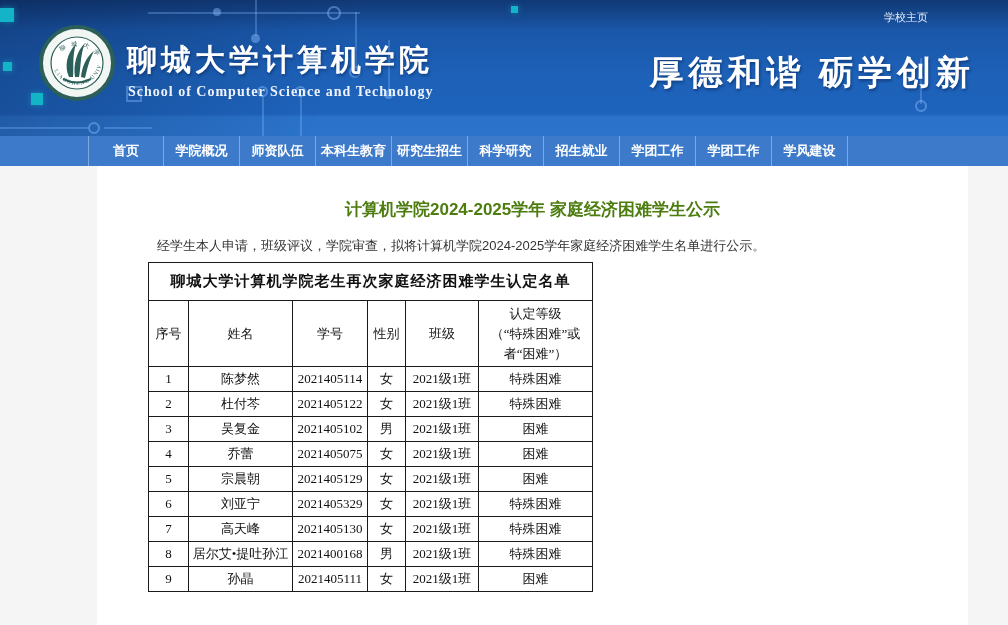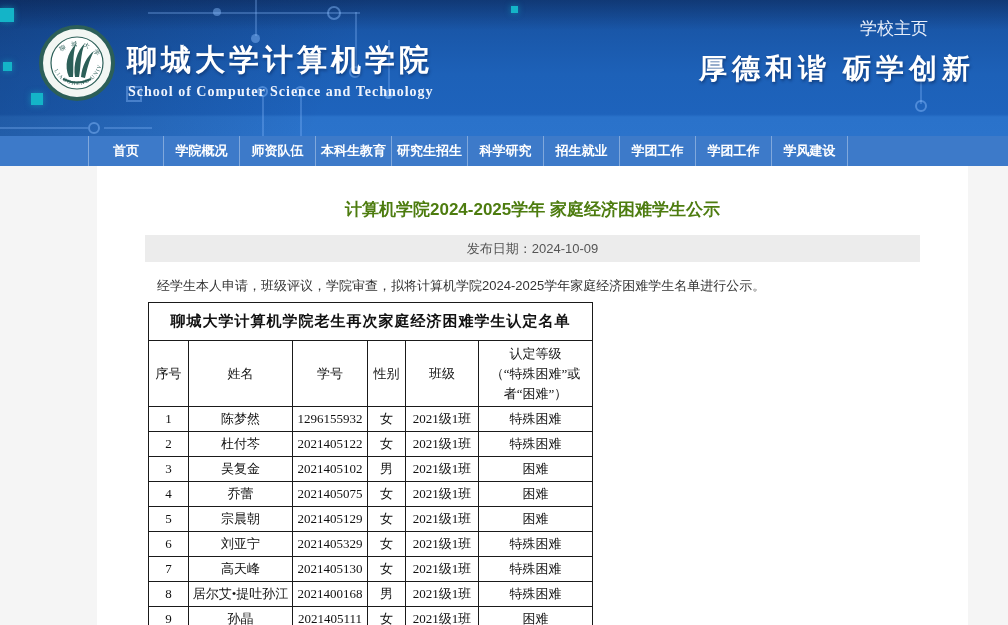--- a/index.html
+++ b/index.html
@@ -19,24 +19,24 @@
   .psq   { border:2px solid rgba(140,190,255,.40); }
   .teal  { background:#14b4c8; box-shadow:0 0 6px rgba(20,180,200,.55); }
 
   .logo { position:absolute; left:39px; top:25px; width:76px; height:76px; }
   .brand-cn { position:absolute; left:127px; top:40px; color:#fff;
               font-family:Liberation Mono, monospace; font-weight:700; font-size:30px;
               letter-spacing:4px; text-shadow:1px 2px 3px rgba(0,20,60,.4); }
   .brand-en { position:absolute; left:128px; top:84px; color:#eef3fc;
               font-family:"Liberation Serif", serif; font-weight:700; font-size:14px;
               letter-spacing:1px; }
-  .home-link { position:absolute; right:80px; top:17px; color:#e9effa; font-size:17px;
+  .home-link { position:absolute; right:80px; top:10px; color:#e9effa; font-size:11px;
                text-decoration:none;margin-left:16px; }
   .motto { position:absolute; right:33px; top:50px; color:#fff;
-           font-family:"Liberation Serif", serif; font-weight:700; font-size:28px;
+           font-family:"Liberation Serif", serif; font-weight:700; font-size:34px;
            letter-spacing:5px; text-shadow:1px 2px 3px rgba(0,20,60,.45); }
 
   
   .nav { width:1008px; height:30px; background:#3d7ac9; display:flex; align-items:stretch;
          padding-left:88px; }
   .nav-item { width:76px; display:flex; align-items:center; justify-content:center;
               color:#fff; font-size:13px; font-weight:700; cursor:pointer;
               border-right:1px solid rgba(255,255,255,.35); }
   .nav-item:first-child { border-left:1px solid rgba(255,255,255,.35); }
 
@@ -129,21 +129,20 @@
     <div class="nav-item">学团工作</div>
     <div class="nav-item">学风建设</div>
   </nav>
 
 <div class="page">
   <div class="content">
 
 
     <div class="article-title">计算机学院2024-2025学年 家庭经济困难学生公示</div>
 
-    <div class="date-bar">发布日期：2024-10-09</div>
 
     <p class="intro">经学生本人申请，班级评议，学院审查，拟将计算机学院2024-2025学年家庭经济困难学生名单进行公示。</p>
 
     <table class="roster">
       <colgroup>
           <col style="width: 40px;">
           <col style="width: 104px;">
           <col style="width: 75px;">
           <col style="width: 38px;">
           <col style="width: 73px;">
@@ -161,21 +160,21 @@
             <th>班级</th>
             <th>认定等级
 （“特殊困难”或
 者“困难”）</th>
           </tr>
       </thead>
       <tbody>
           <tr class="tbl-row">
             <td>1</td>
             <td>陈梦然</td>
-            <td>1296155932</td>
+            <td>2021405114</td>
             <td>女</td>
             <td>2021级1班</td>
             <td>特殊困难</td>
           </tr>
           <tr class="tbl-row">
             <td>2</td>
             <td>杜付芩</td>
             <td>2021405122</td>
             <td>女</td>
             <td>2021级1班</td>

